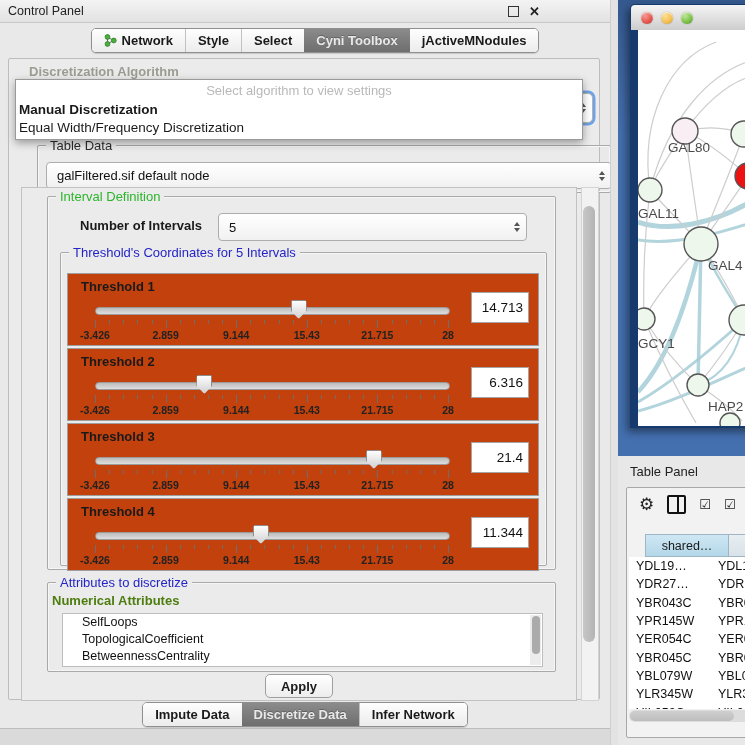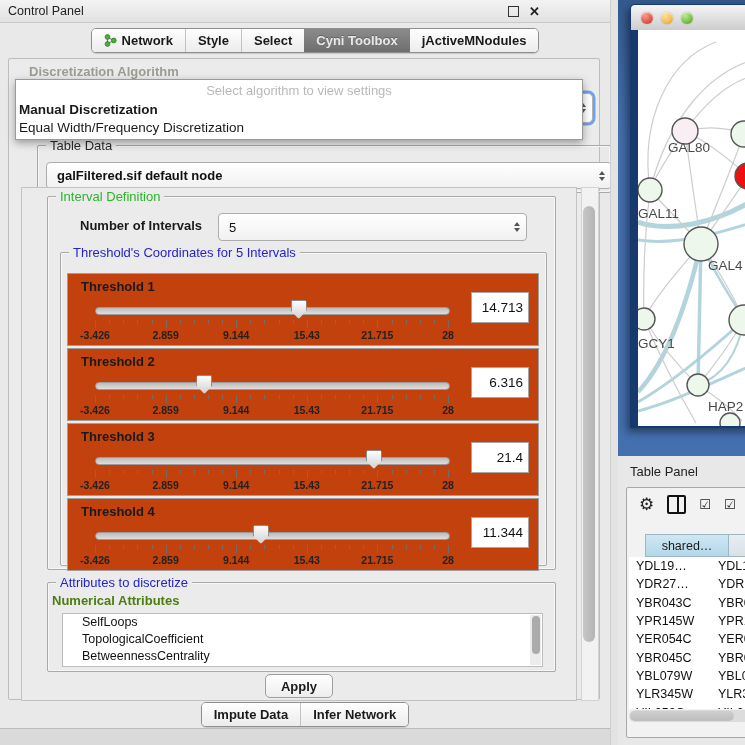--- a/index.html
+++ b/index.html
@@ -45,21 +45,21 @@
   .lbl-blue{color:#2424c8;}
   .lbl-dark{color:#2b2b2b;}
 
   #tabledata-group{left:28px;top:86px;width:572px;height:46px;}
   .combo{background:linear-gradient(#ffffff,#f1f1f1);border:1px solid #adadad;border-radius:4px;
          font-size:13px;display:flex;align-items:center;padding-left:10px;color:#111;}
   .stepper{position:absolute;right:6px;top:50%;transform:translateY(-50%);display:flex;flex-direction:column;gap:2px;}
   .stepper i{width:0;height:0;border-left:3.5px solid transparent;border-right:3.5px solid transparent;}
   .stepper .up{border-bottom:4.5px solid #555;}
   .stepper .dn{border-top:4.5px solid #555;}
-  #tabledata-combo{position:absolute;left:8px;top:16px;width:554px;height:25px;font-weight:bold;}
+  #tabledata-combo{position:absolute;left:8px;top:16px;width:554px;height:25px;}
 
   
   #viewport{left:12px;top:128px;width:554px;height:512px;border:1px solid #c2c2c2;background:#ebebeb;overflow:hidden;}
   #vscrollbar{left:572px;top:128px;width:16px;height:512px;background:#f2f2f2;border:1px solid #d4d4d4;}
   #vscroll-thumb{position:absolute;left:1px;top:18px;width:12px;height:436px;background:linear-gradient(90deg,#c7c7c7,#b4b4b4);border-radius:7px;}
 
   #interval-group{left:25px;top:8px;width:507px;height:372px;background:#ebebeb;}
   #noi-label{left:32px;top:21px;font-size:13px;font-weight:bold;}
   #noi-combo{left:170px;top:16px;width:297px;height:26px;}
 
@@ -383,20 +383,23 @@
       <div id="vscrollbar" class="abs">
         <div id="vscroll-thumb"></div>
       </div>
     </div>
 
     <div id="cp-bottom-tabrow" class="abs">
       <div class="tabgroup">
         <div class="tab">
             <span>Impute Data</span>
           </div>
+        <div class="tab selected">
+            <span>Discretize Data</span>
+          </div>
         <div class="tab sep">
             <span>Infer Network</span>
           </div>
       </div>
     </div>
     <div id="cp-bottom-strip" class="abs"></div>
   </div>
 
   <div id="divider" class="abs"></div>
   <div id="desktop" class="abs"></div>

